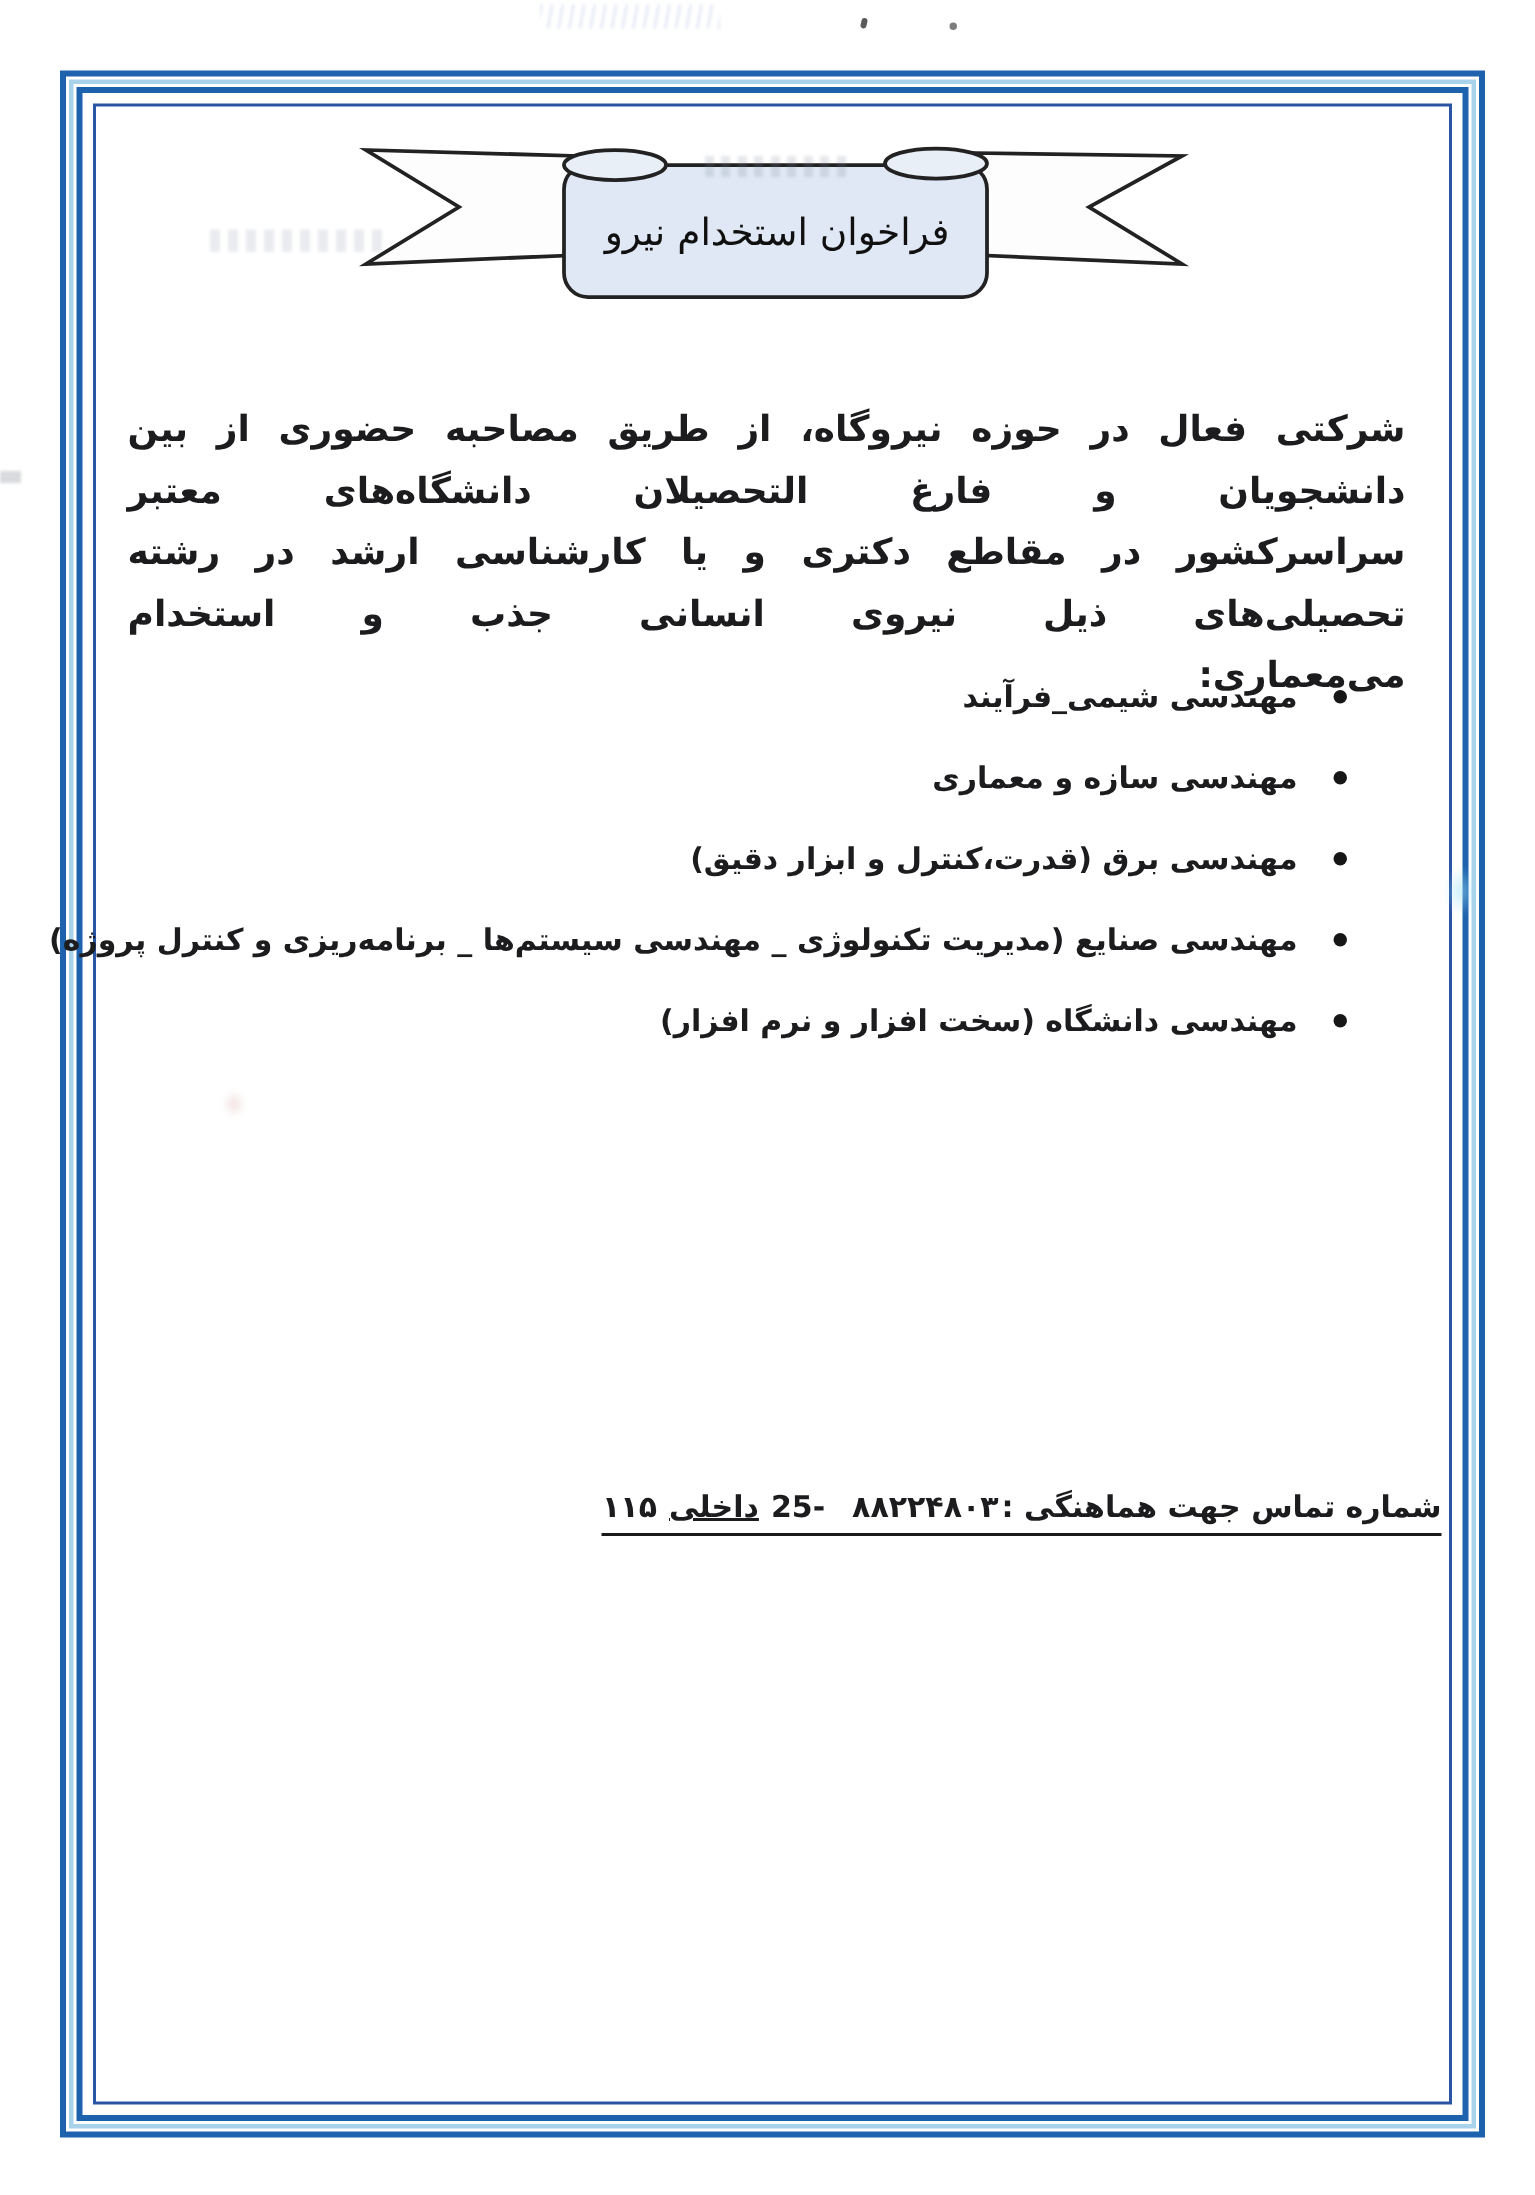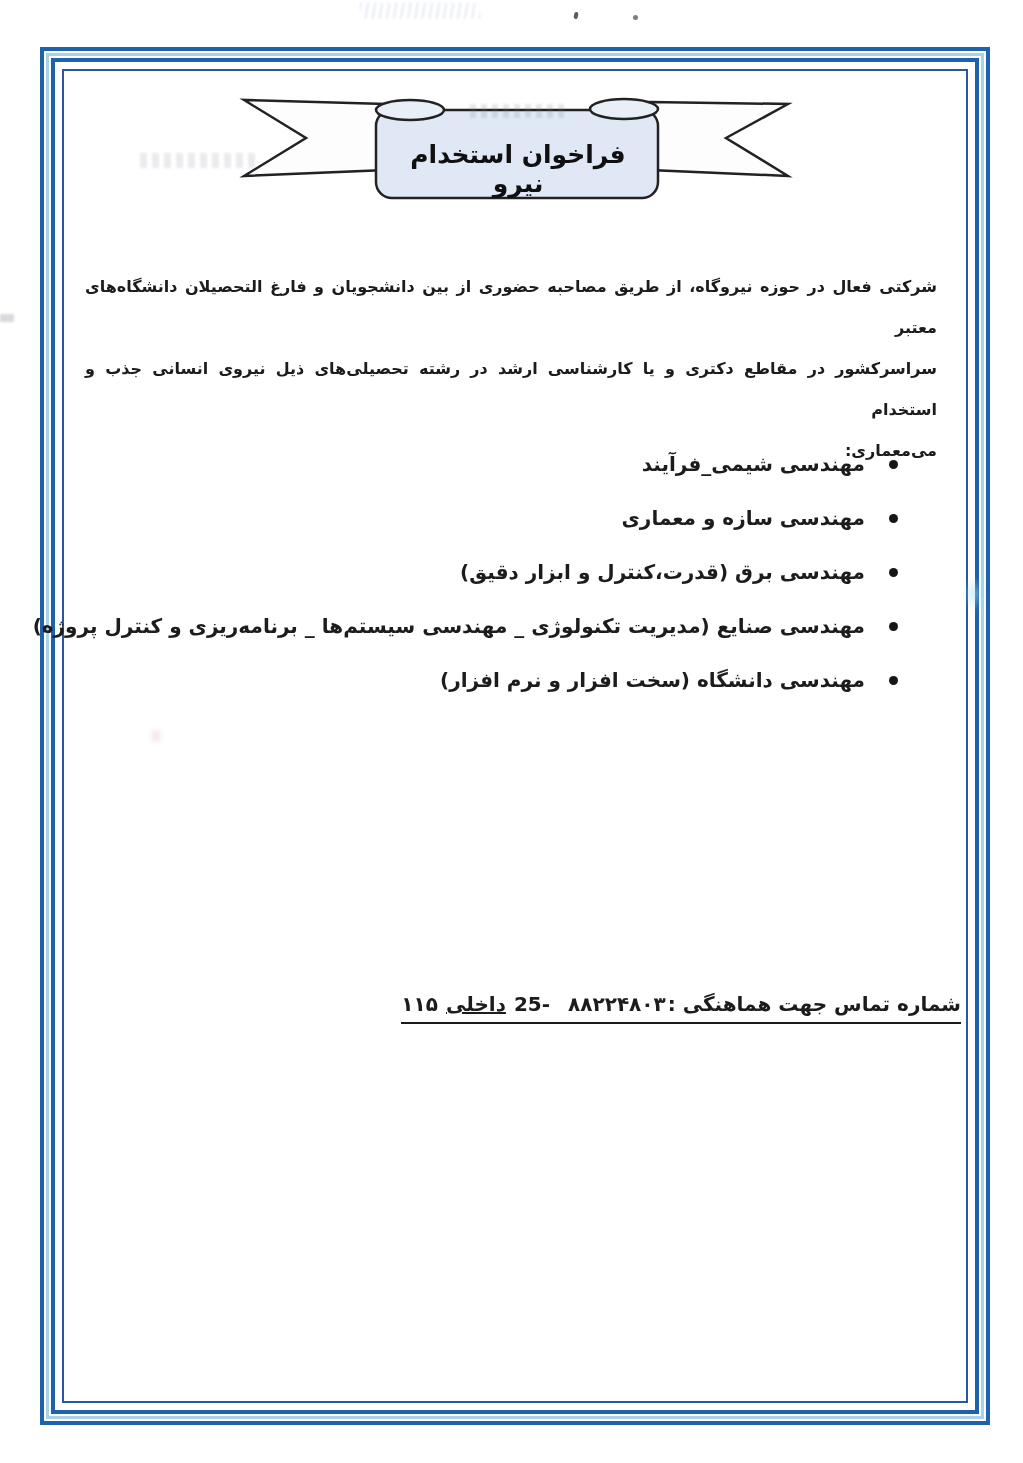--- a/index.html
+++ b/index.html
@@ -21,26 +21,26 @@
   .frame{position:absolute;left:40px;top:47px;width:950px;height:1378px;
     border:4px solid var(--border_blue);padding:2px;box-sizing:border-box;}
   .f2{width:100%;height:100%;border:3px solid var(--border_light);padding:2px;box-sizing:border-box;}
   .f3{width:100%;height:100%;border:4px solid var(--border_blue);padding:7px;box-sizing:border-box;}
   .f4{width:100%;height:100%;border:2px solid var(--border_inner);box-sizing:border-box;}
   
   .banner{position:absolute;left:238px;top:96px;width:556px;height:106px;}
   .banner svg{position:absolute;left:0;top:0;}
   .banner-title{
     position:absolute;left:150px;top:44px;width:260px;text-align:center;
-    direction:rtl;font-size:25px;font-weight:bold;color:#101010;letter-spacing:.5px;
+    direction:rtl;font-size:25px;font-weight:normal;color:#101010;letter-spacing:.5px;
   }
   
   .intro{
     position:absolute;left:85px;top:266px;width:852px;direction:rtl;
-    font-size:16px;font-weight:bold;line-height:41px;color:var(--text);
+    font-size:24px;font-weight:bold;line-height:41px;color:var(--text);
   }
   .intro .just{text-align:justify;text-align-last:justify;}
   .intro .start{text-align:right;}
   
   .disciplines{
     position:absolute;left:120px;top:450px;width:778px;direction:rtl;
     list-style:none;margin:0;padding:0;font-size:20px;font-weight:bold;color:var(--text);
   }
   .disciplines li{display:flex;align-items:center;height:28px;margin-bottom:26px;direction:rtl;}
   .dot{width:9px;height:9px;border-radius:50%;background:#161616;flex:0 0 auto;margin-left:24px;}

